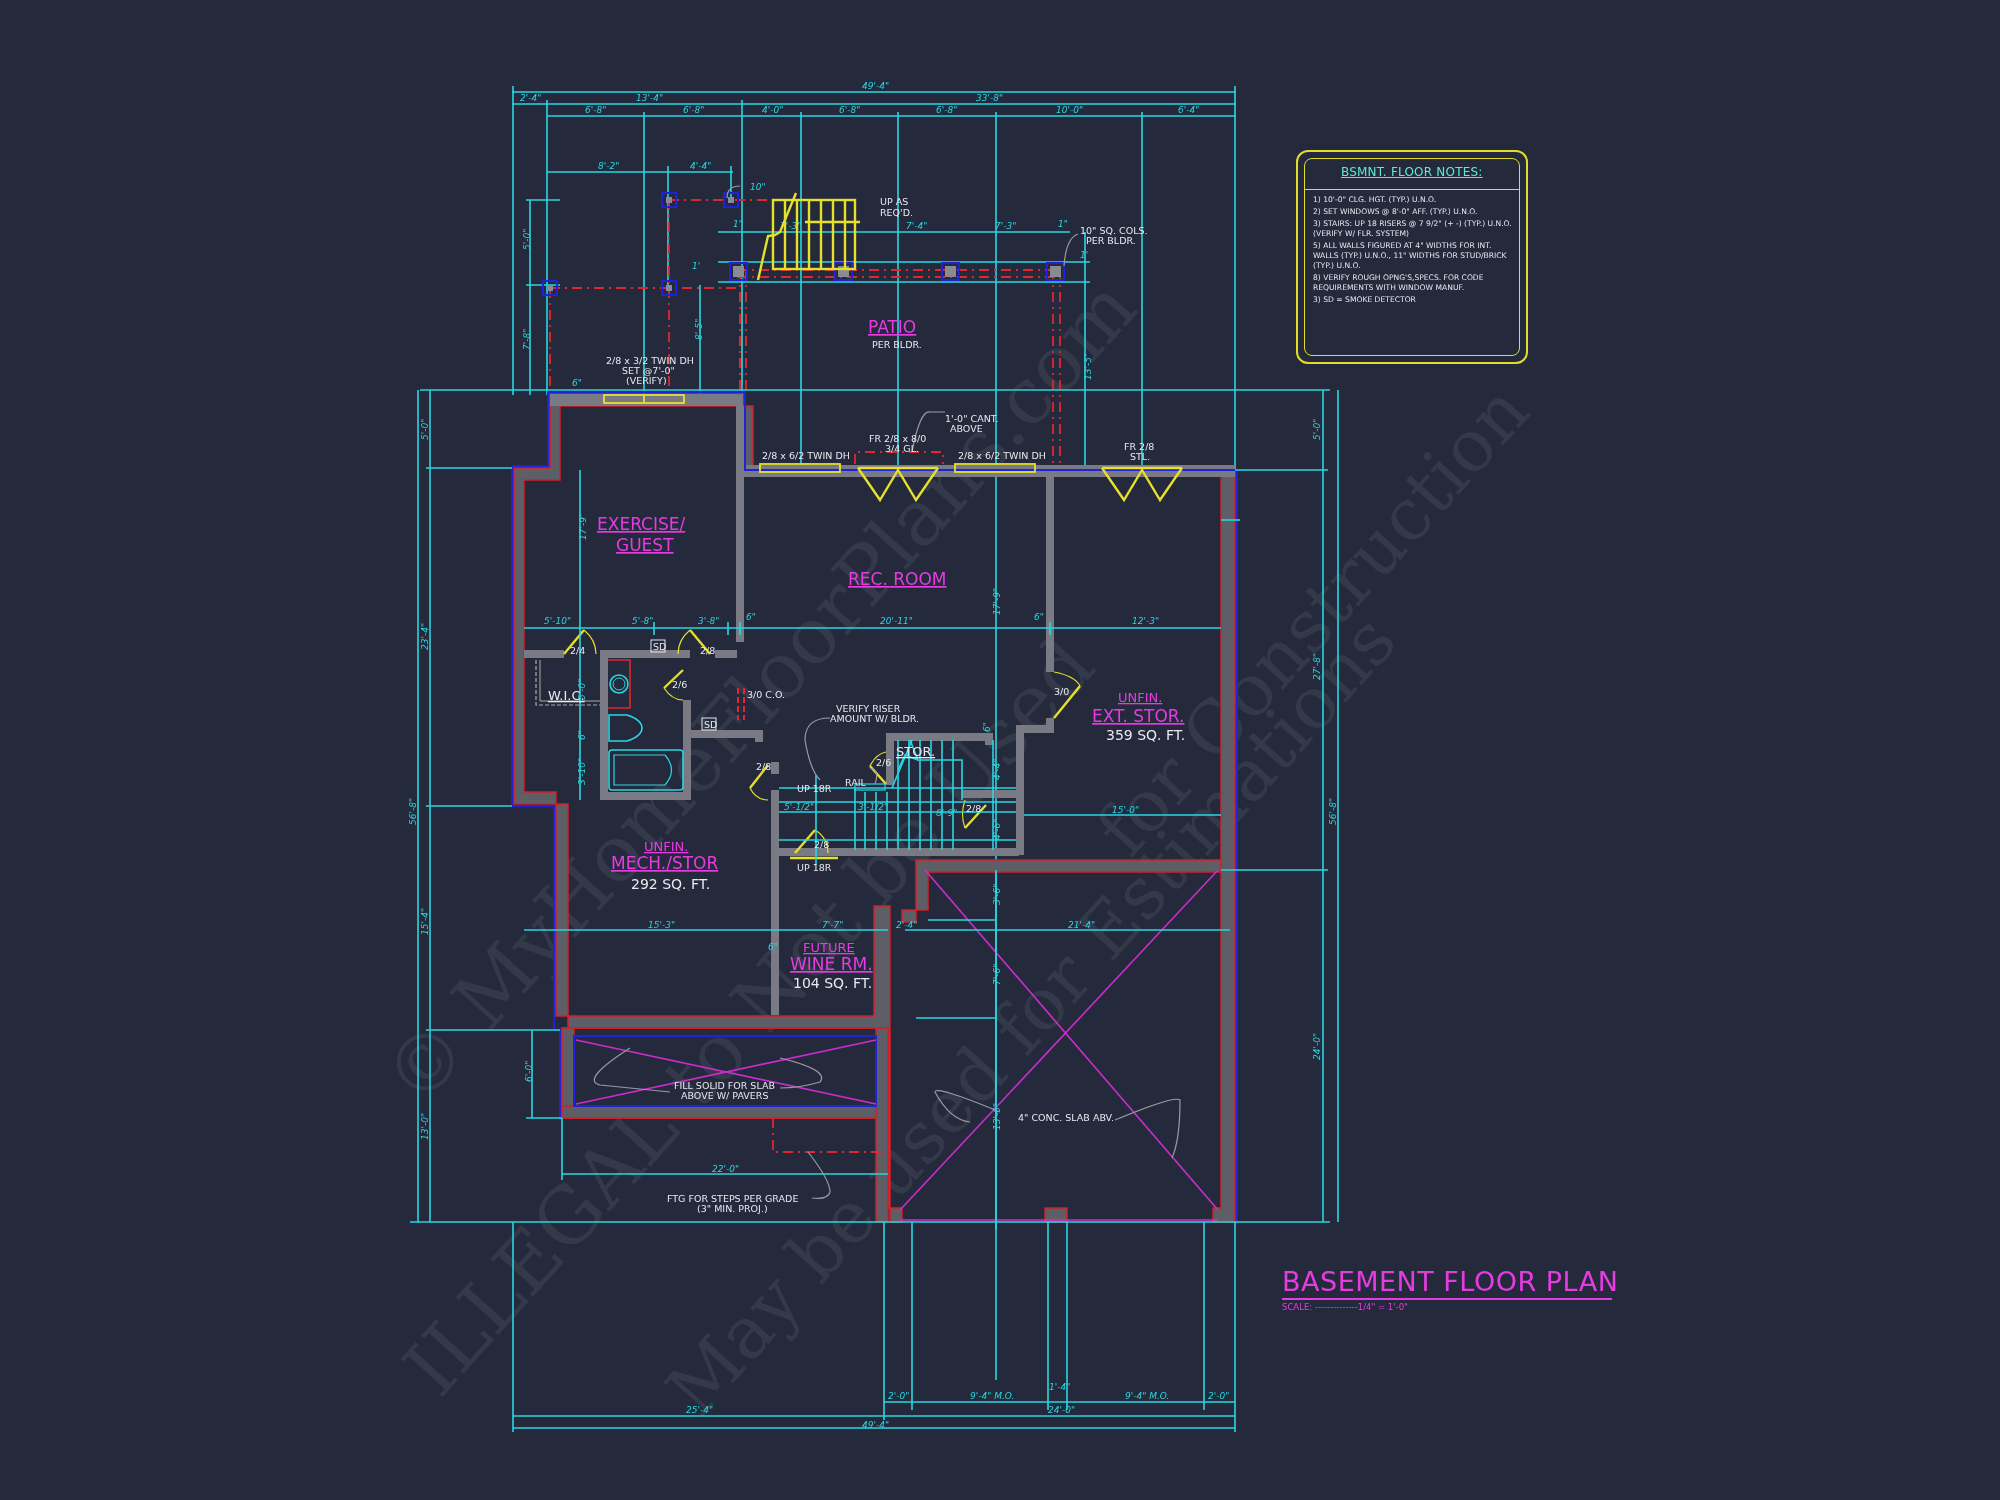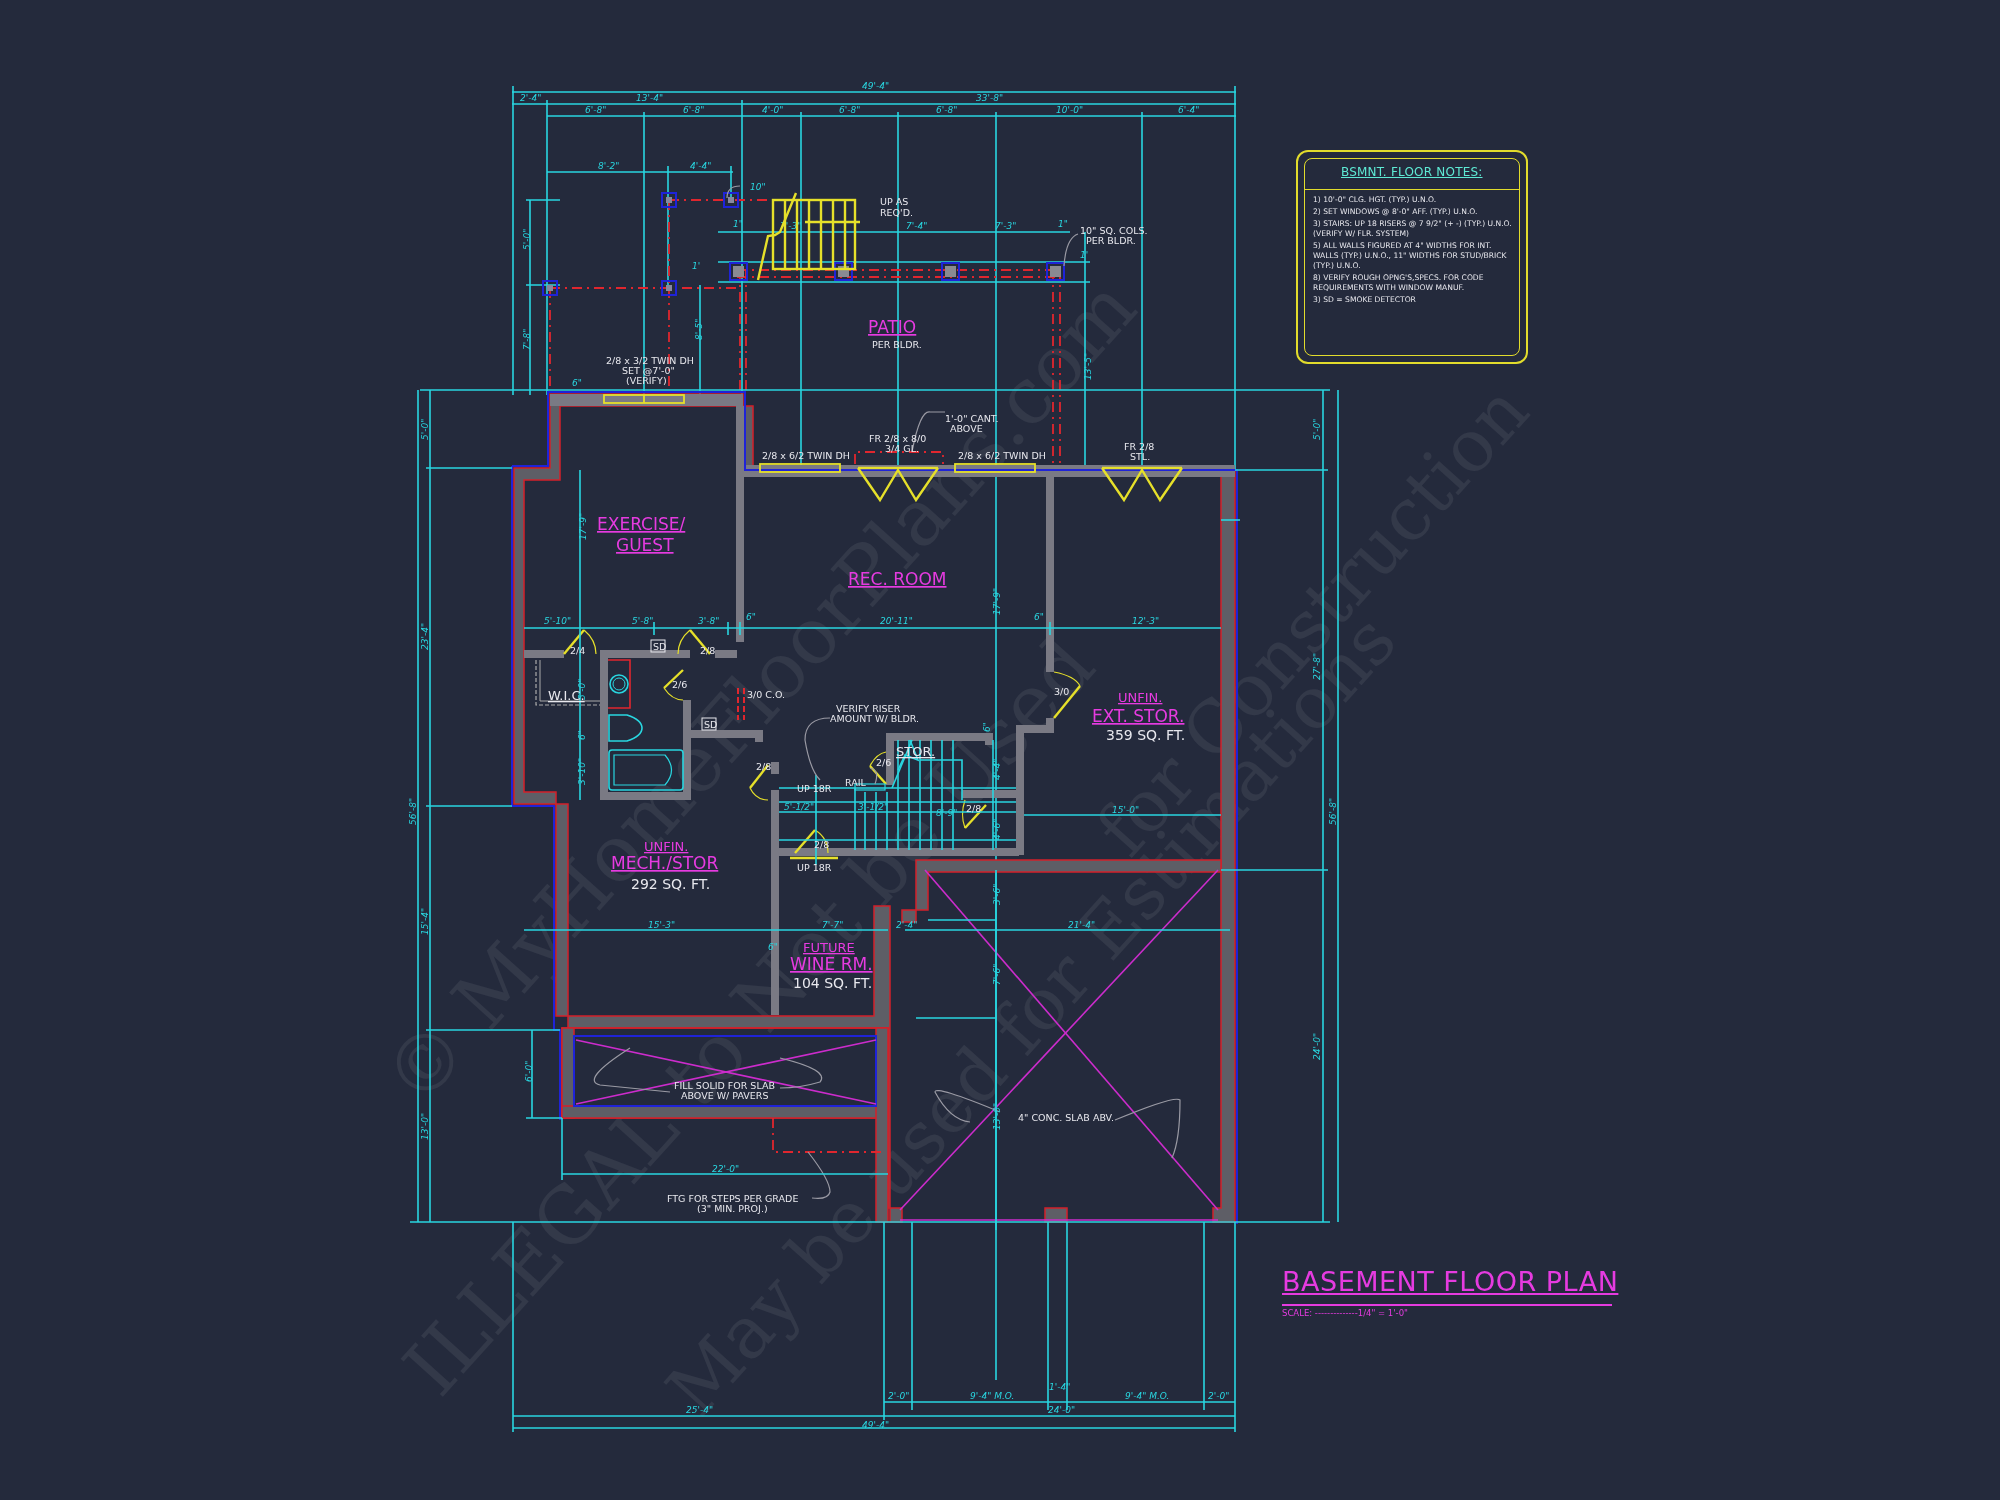--- a/index.html
+++ b/index.html
@@ -22,21 +22,21 @@
   .leader { stroke:#9a9aa4; stroke-width:1.2; fill:none; }
   .wm { fill:#ffffff; fill-opacity:0.07; font-family:"DejaVu Serif", serif; }
   #notes-box { position:absolute; left:1296px; top:150px; width:232px; height:214px; border:2.5px solid #e2dc2c; border-radius:12px; box-sizing:border-box; }
   #notes-inner { position:absolute; left:6px; top:6px; right:6px; bottom:6px; border:1.8px solid #e2dc2c; border-radius:8px; }
   #notes-title { position:absolute; left:10px; top:6px; color:#5eead4; font-family:"DejaVu Sans", sans-serif; font-size:12px; text-decoration:underline; letter-spacing:0.2px;margin-left:26px; }
   #notes-rule { position:absolute; left:0; right:0; top:30px; border-top:1.8px solid #e2dc2c; }
   #notes-list { position:absolute; left:8px; top:36px; right:6px; margin:0; padding:0; list-style:none; color:#e8e8ee; font-family:"DejaVu Sans", sans-serif; font-size:7.6px; line-height:10px; }
   #notes-list li.gap { }
   #notes-list li { margin-bottom:2px; }
   #title-block { position:absolute; left:1282px; top:1266px; width:330px; }
-  #plan-title { color:#e63be0; font-family:"DejaVu Sans", sans-serif; font-size:27px; letter-spacing:0.5px; border-bottom:2px solid #e63be0; padding-bottom:7px; white-space:nowrap;text-decoration:underline; }
+  #plan-title { color:#e63be0; font-family:"DejaVu Sans", sans-serif; font-size:27px; letter-spacing:0.5px; border-bottom:2px solid #e63be0; padding-bottom:1px; white-space:nowrap; }
   #plan-scale { color:#e63be0; font-family:"DejaVu Sans", sans-serif; font-size:8.5px; margin-top:2px; white-space:nowrap; }
 </style>
 </head>
 <body>
 
 <svg id="plan" viewBox="0 0 2000 1500" xmlns="http://www.w3.org/2000/svg">
 
   <g>
     <text class="wm" font-size="78" transform="translate(420,1110) rotate(-48)">© MyHomeFloorPlans.com</text>
     <text class="wm" font-size="78" transform="translate(440,1400) rotate(-48)">ILLEGAL to Not be Used</text>

